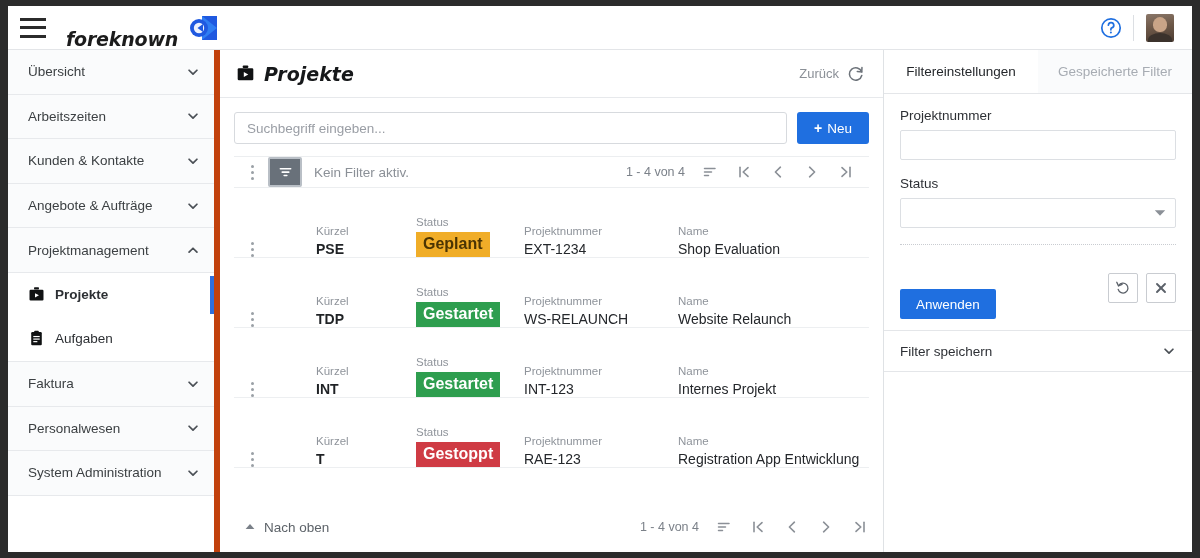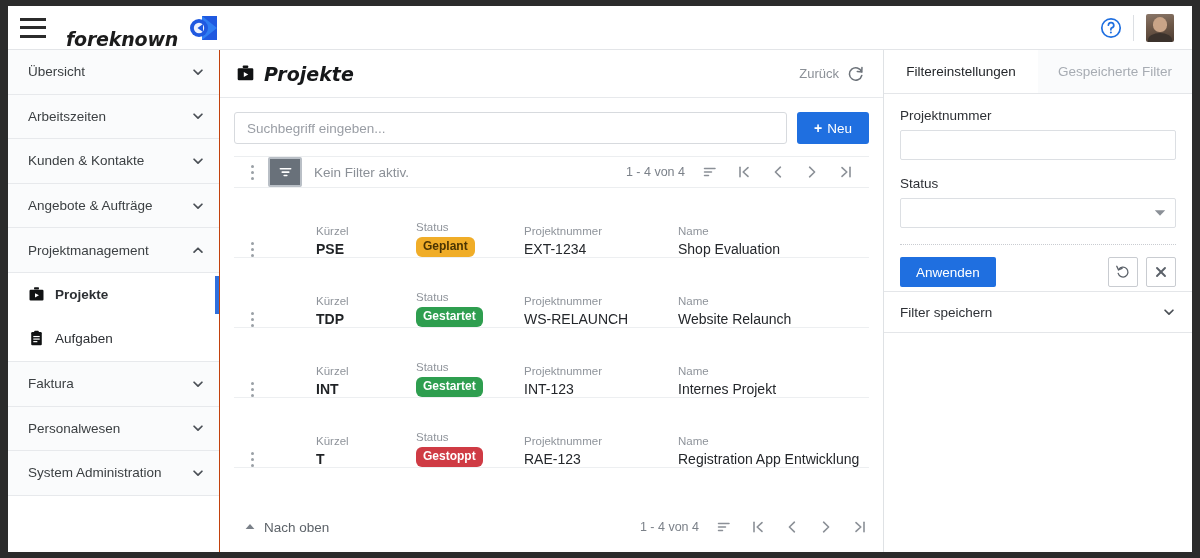--- a/index.html
+++ b/index.html
@@ -84,21 +84,21 @@
     flex: 1 1 auto;
     display: flex;
     min-height: 0;
   }
 
   
   .sidebar {
     width: 212px;
     flex: 0 0 212px;
     background: #ffffff;
-    border-right: 1px solid #c2410c;
+    border-right: 6px solid #c2410c;
     overflow: hidden;
   }
   .nav-group {
     height: 44.6px;
     display: flex; align-items: center;
     padding: 0 14px 0 20px;
     font-size: 13.5px;
     color: #3c4043;
     border-bottom: 1px solid #e7e9ec;
     background: #fafbfc;
@@ -220,22 +220,22 @@
   .cell .ch { font-size: 11.5px; color: #8f949b; }
   .cell .cv { font-size: 14px; color: #1f2225; font-weight: 700; }
   .cell .cv.normal { font-weight: 400; font-size: 14px; color:#24272b;}
   .c-kuerzel { width: 88px; flex: 0 0 88px; margin-left: 44px;}
   .c-status { width: 96px; flex: 0 0 96px; }
   .c-nummer { width: 142px; flex: 0 0 142px; }
   .c-name { flex: 1 1 auto; }
   .badge {
     display:inline-block; align-self:flex-start;
     padding: 2px 7px 3px 7px;
-    border-radius: 6px;
-    font-size: 12px; font-weight: 700;
+    border-radius: 0;
+    font-size: 16px; font-weight: 700;
     color: #fff;
     line-height: 1.25;
   }
 
   .main-foot {
     height: 50px; flex: 0 0 50px;
     display:flex; 
     padding: 0 14px 0 24px;
     gap: 23px;
   }
@@ -282,30 +282,31 @@
   .fgap { height: 16px; }
   .dotted {
     border-top: 1px dotted #c9ccd1;
     margin: 16px 0 12px 0;
   }
   .btnrow { display:flex; align-items:center; }
   .apply-btn {
     background:#1f6fe0; color:#fff; border:none; border-radius:2px;
     height: 30px; padding: 0 16px; font-size: 13.5px; cursor:pointer;
     font-family:"Liberation Sans",sans-serif;
+    margin-top:32px;
   }
   .sq-btn {
     width: 30px; height: 30px;
     border: 1px solid #c9ccd1; border-radius:2px;
     background:#fff; display:flex; align-items:center; justify-content:center;
     cursor:pointer;
   }
   .sq-gap { width: 8px; flex: 0 0 8px; }
   .savefilter {
-    margin-top: 4px;
+    margin-top: 11px;
     border-top: 1px solid #e4e6e9;
     border-bottom: 1px solid #e4e6e9;
     height: 42px;
     display:flex; align-items:center;
     padding: 0 16px;
     font-size: 13.5px; color:#2d3035;
     cursor:pointer;
     background:#fff;
   }
   .savefilter .lbl { flex:1 1 auto; }

